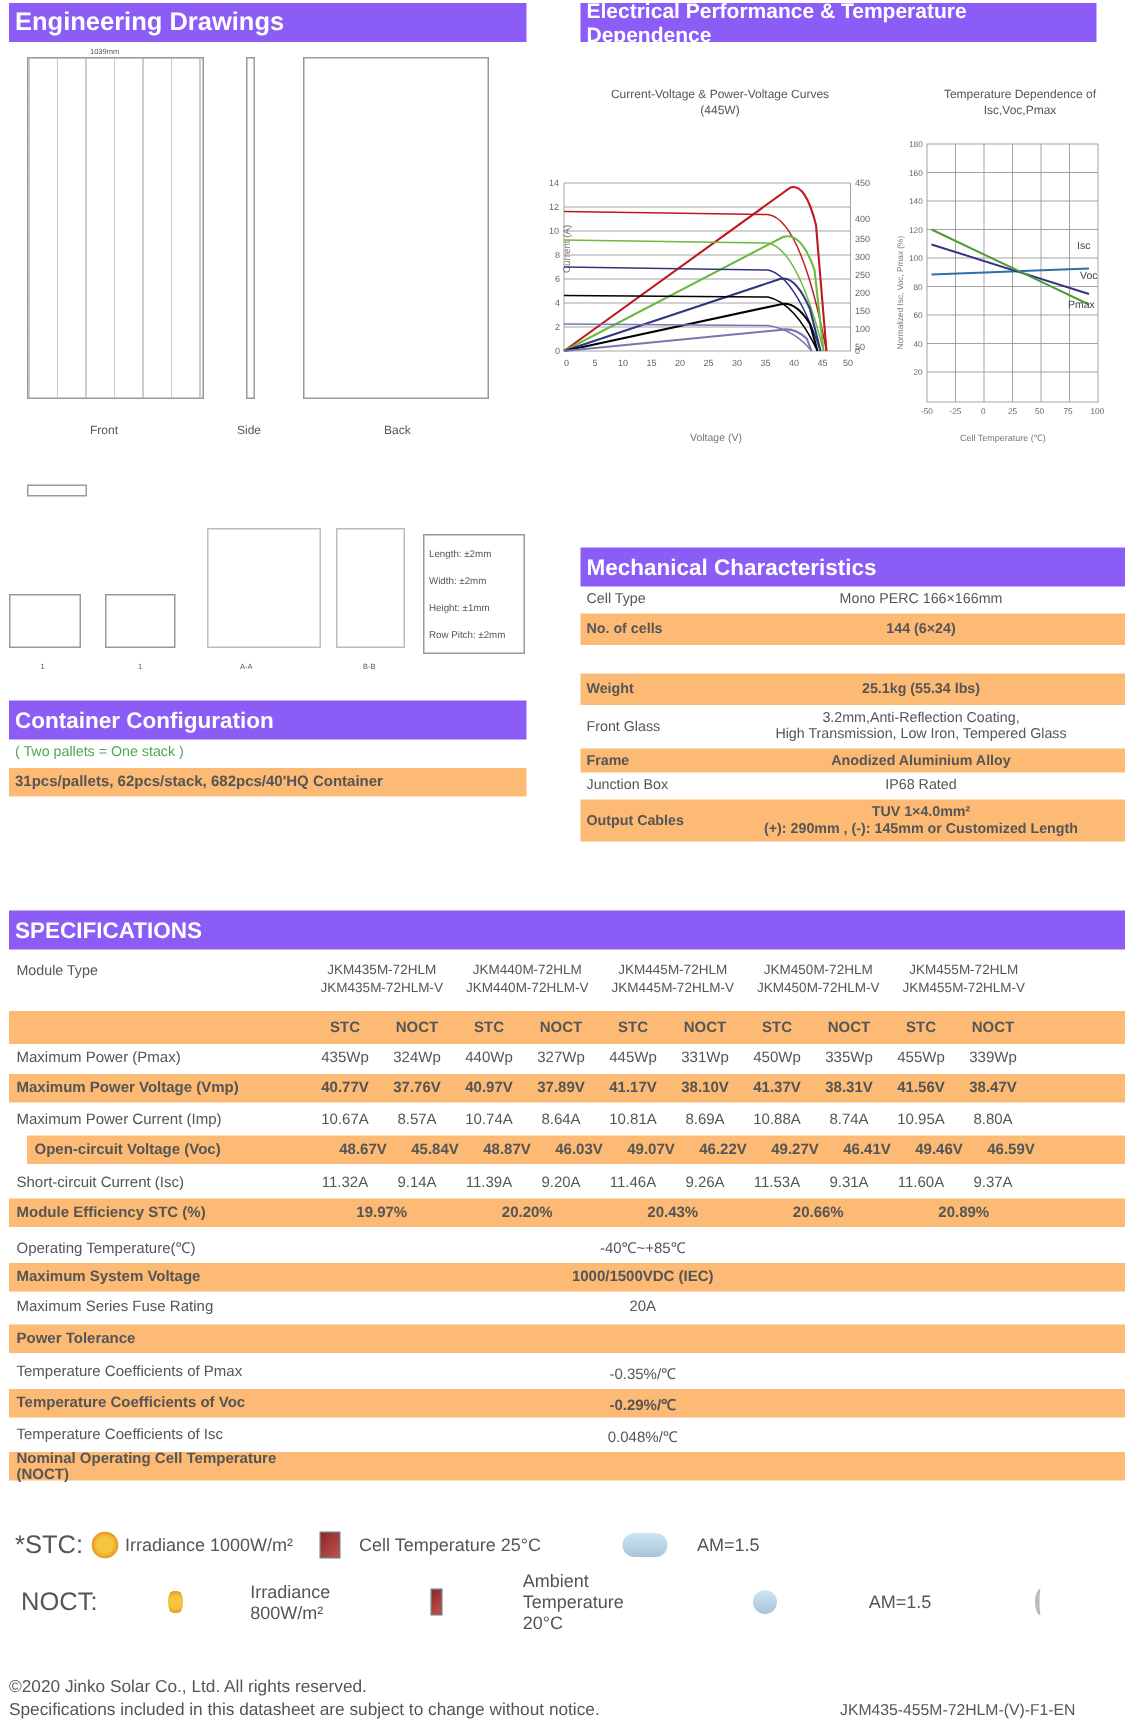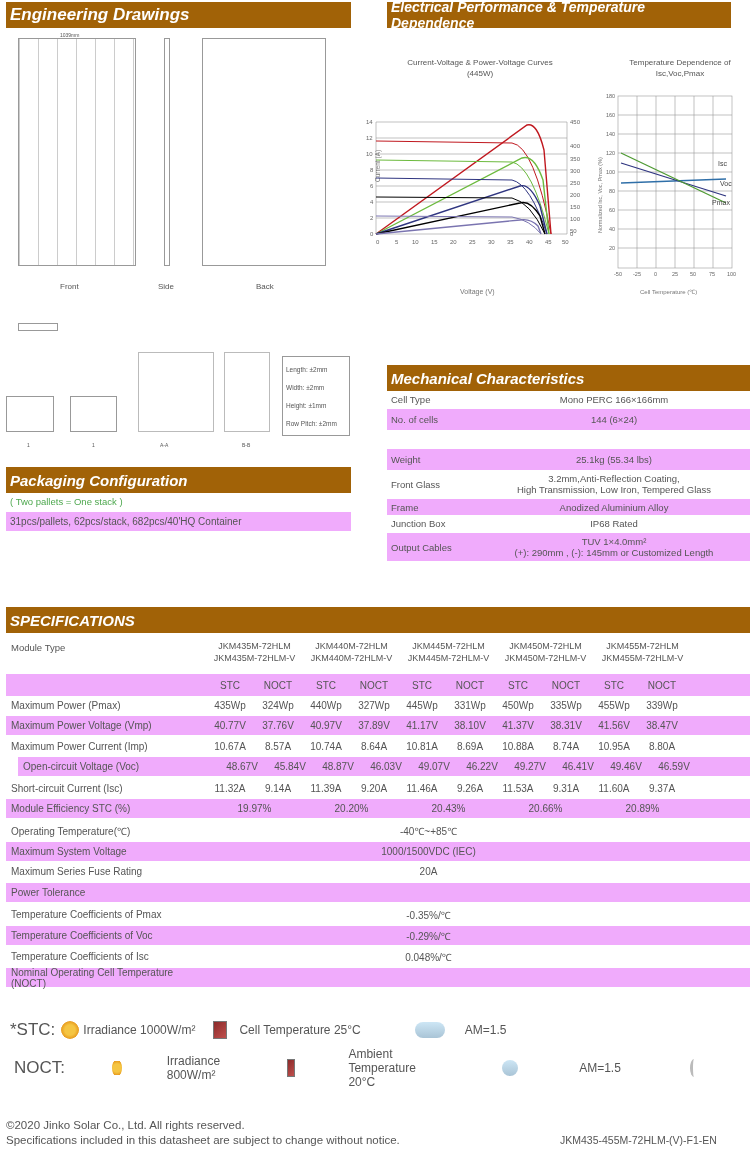--- a/index.html
+++ b/index.html
@@ -1,19 +1,19 @@
 <!DOCTYPE html>
 <html><head>
 <meta charset="utf-8">
 <style>
   * { box-sizing: border-box; margin: 0; padding: 0; }
   body { width: 750px; height: 1151px; background: #fff; font-family: "Liberation Sans", sans-serif; color: #555; position: relative; overflow: hidden; }
   .abs { position: absolute; }
-  .gbar { position: absolute; background: #a16207; color: #fff; font-weight: bold; padding-left: 4px; display: flex; align-items: center; font-style: italic; }
-  .gray { background: #f0abfc; }
+  .gbar { position: absolute; background: #8b5cf6; color: #fff; font-weight: bold; padding-left: 4px; display: flex; align-items: center; }
+  .gray { background: #fdba74; font-weight: bold; }
   .row { position: absolute; left: 6px; width: 345px; font-size: 10px; color: #555; display: flex; align-items: center; }
   .mrow { position: absolute; left: 387px; width: 364px; font-size: 9.5px; color: #555; display: flex; align-items: center; }
   .mrow .lbl { width: 90px; padding-left: 4px; }
   .mrow .val { flex: 1; text-align: center; line-height: 11px; }
   .srow { position: absolute; left: 6px; width: 745px; font-size: 10px; color: #555; display: flex; align-items: center; height: 21px; }
   .srow .lbl { width: 200px; padding-left: 5px; }
   .srow .cells { flex: 1; display: flex; }
   .srow .cell { width: 48px; text-align: center; }
   .srow .pair { width: 97px; display: flex; justify-content: center; text-align: center; }
   .srow .span { flex: 1; text-align: center; padding-right: 100px; }
@@ -47,21 +47,21 @@
   <div>Length: ±2mm</div>
   <div>Width: ±2mm</div>
   <div>Height: ±1mm</div>
   <div>Row Pitch: ±2mm</div>
 </div>
 <div class="abs" style="left:27px;top:442px;font-size:5px;">1</div>
 <div class="abs" style="left:92px;top:442px;font-size:5px;">1</div>
 <div class="abs" style="left:160px;top:442px;font-size:5px;">A-A</div>
 <div class="abs" style="left:242px;top:442px;font-size:5px;">B-B</div>
 
-<div class="gbar" style="left:6px;top:467px;width:345px;height:26px;font-size:15px;">Packaging Configuration</div>
+<div class="gbar" style="left:6px;top:467px;width:345px;height:26px;font-size:15px;">Container Configuration</div>
 <div class="abs" style="left:10px;top:496px;font-size:9.5px;color:#4ea84f;">( Two pallets = One stack )</div>
 <div class="row gray" style="top:512px;height:19px;padding-left:4px;">31pcs/pallets, 62pcs/stack, 682pcs/40'HQ Container</div>
 
 <div class="gbar" style="left:387px;top:2px;width:344px;height:26px;font-size:14px;">Electrical Performance &amp; Temperature Dependence</div>
 
 <div class="abs" style="left:395px;top:57px;width:170px;text-align:center;font-size:8px;line-height:11px;">Current-Voltage &amp; Power-Voltage Curves (445W)</div>
 <svg class="abs" style="left:362px;top:110px;" width="220" height="190" viewBox="0 0 220 190">
   <g stroke="#999" stroke-width="0.6">
     <line x1="14" y1="12" x2="205" y2="12"></line>
       <line x1="14" y1="28" x2="205" y2="28"></line>

